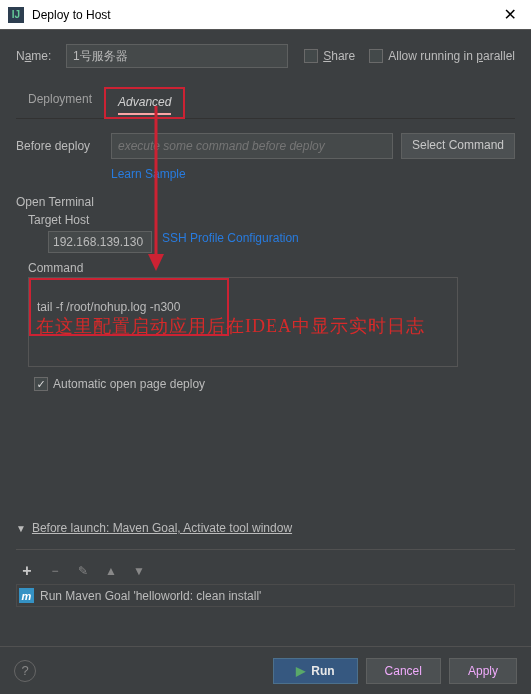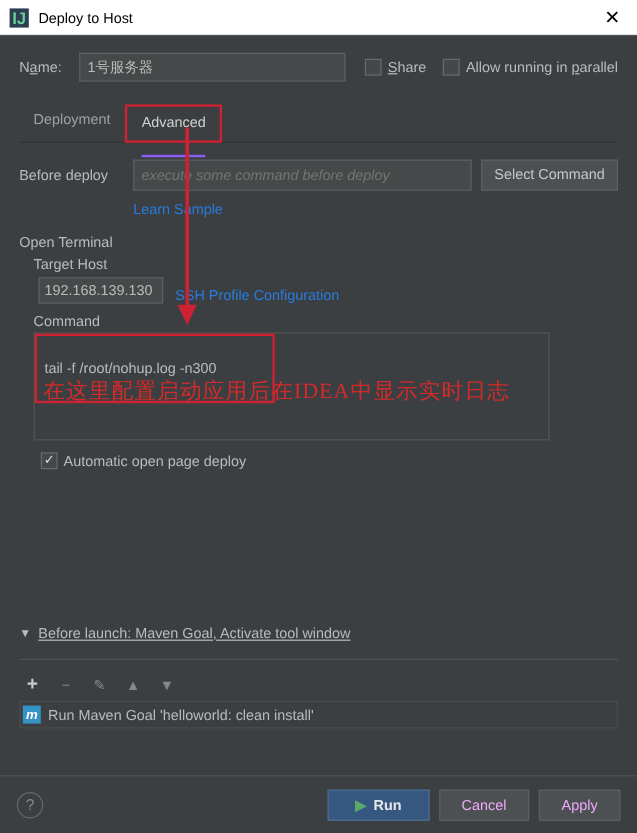--- a/index.html
+++ b/index.html
@@ -1,40 +1,40 @@
 <!DOCTYPE html>
 <html><head>
 <meta charset="utf-8">
 <style>
   * { margin:0; padding:0; box-sizing:border-box; font-family:"Segoe UI",Arial,sans-serif; font-size:12px; }
   body { background:#3c3f41; color:#bbbbbb; width:531px; height:694px; position:relative; overflow:hidden;}
   .titlebar { height:30px; background:#ffffff; display:flex; align-items:center; padding:0 8px; color:#000; border-bottom:1px solid #555;}
-  .win-icon { width:16px; height:16px; background:#2d3e50; color:#6c9; display:flex; align-items:center; justify-content:center; font-weight:bold; font-size:14px; margin-right:8px;}
+  .win-icon { width:16px; height:16px; background:#2d3e50; color:#6c9; display:flex; align-items:center; justify-content:center; font-weight:bold; font-size:10px; margin-right:8px;}
   .titlebar .title { flex:1; }
   .close { font-size:16px; cursor:default; padding:2px 6px;}
   .content { padding:14px 16px 0 16px; }
   .row-name { display:flex; align-items:center; margin-bottom:18px;}
   .row-name label { width:50px; }
   .under { text-decoration:underline; }
   .name-input { flex:1; background:#45494a; border:1px solid #5e6060; color:#bbb; padding:3px 6px; height:24px; margin-right:10px;}
   .chk-wrap { display:flex; align-items:center; margin-left:6px;}
   .chk { width:14px; height:14px; border:1px solid #6a6a6a; background:#43494a; margin-right:5px; display:flex; align-items:center; justify-content:center; }
   .chk.on::after{ content:"✓"; color:#ddd; font-size:11px; line-height:1;}
   .tabs { display:flex; border-bottom:1px solid #323232; margin-bottom:14px;}
   .tab { padding:6px 12px 8px; color:#a0a0a0; cursor:default; }
   .tab.active { border:2px solid #c23; border-bottom:2px solid #c23; color:#d0d0d0; position:relative; top:1px; background:#3c3f41;}
-  .tab.active .uline { border-bottom:2px solid #8b5cf6; padding-bottom:20px;}
+  .tab.active .uline { border-bottom:2px solid #fca5a5; padding-bottom:4px;font-style:italic;}
   .bd-row { display:flex; align-items:center; margin-bottom:8px;}
   .bd-row .lbl { width:95px;}
   .cmd-input { flex:1; background:#45494a; border:1px solid #5e6060; color:#777; padding:3px 6px; height:26px; font-style:italic;}
   .btn { background:#4c5052; border:1px solid #5e6060; color:#c8c8c8; padding:4px 10px; height:26px; min-width:110px; text-align:center; margin-left:8px;}
   .link { color:#287bde; margin-left:95px; margin-bottom:14px; display:inline-block;}
   .section-lbl { margin-bottom:4px;}
   .indent { margin-left:12px;}
-  .ip-row { display:flex; align-items:flex-end; margin:4px 0 8px 16px;}
+  .ip-row { display:flex; align-items:flex-start; margin:4px 0 8px 32px;}
   .ip-box { width:104px; background:#45494a; border:1px solid #5e6060; padding:3px 4px; color:#bbb; white-space:nowrap; overflow:hidden; }
   .ssh-link { color:#287bde; margin-left:10px;}
   .term-box { border:2px solid #e33; width:200px; padding:20px 6px; color:#bbb; margin-left:12px; margin-top:2px;}
   .area-border { border:1px solid #555; width:430px; height:90px; margin-left:12px; margin-top:-2px; padding:4px;}
   .red-anno { position:absolute; left:36px; top:314px; color:#d62a2a; font-size:18px; font-family:"SimSun","宋体",serif; letter-spacing:1px; pointer-events:none;}
   .arrow-svg { position:absolute; left:138px; top:106px; pointer-events:none;}
   .auto-row { display:flex; align-items:center; margin:10px 0 0 18px;}
   .sep { border-top:1px solid #515151; margin:14px 0 8px;}
   .before-launch { display:flex; align-items:center; margin-top:130px;}
   .tri { font-size:10px; margin-right:6px;}

